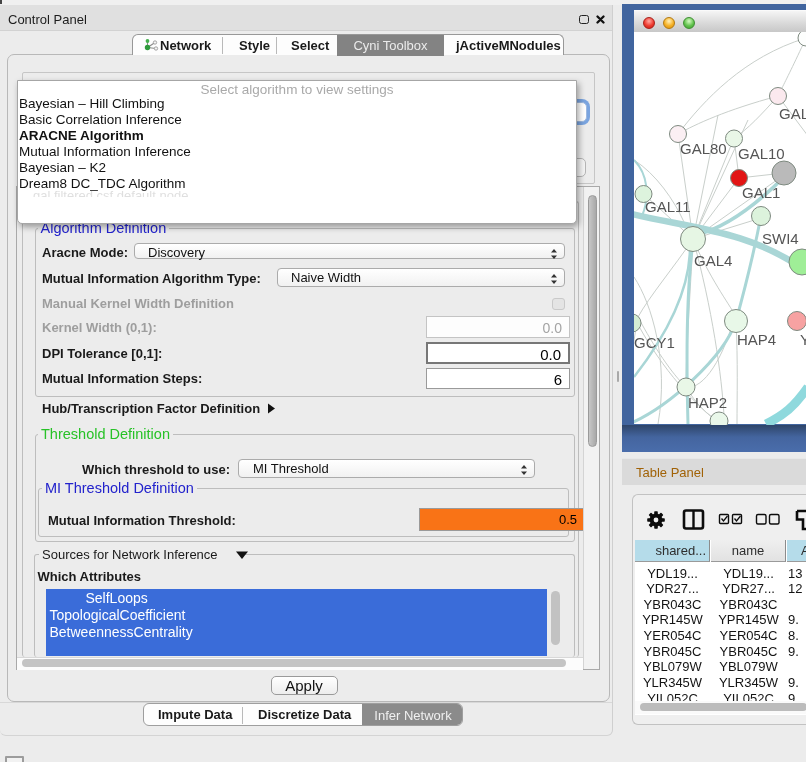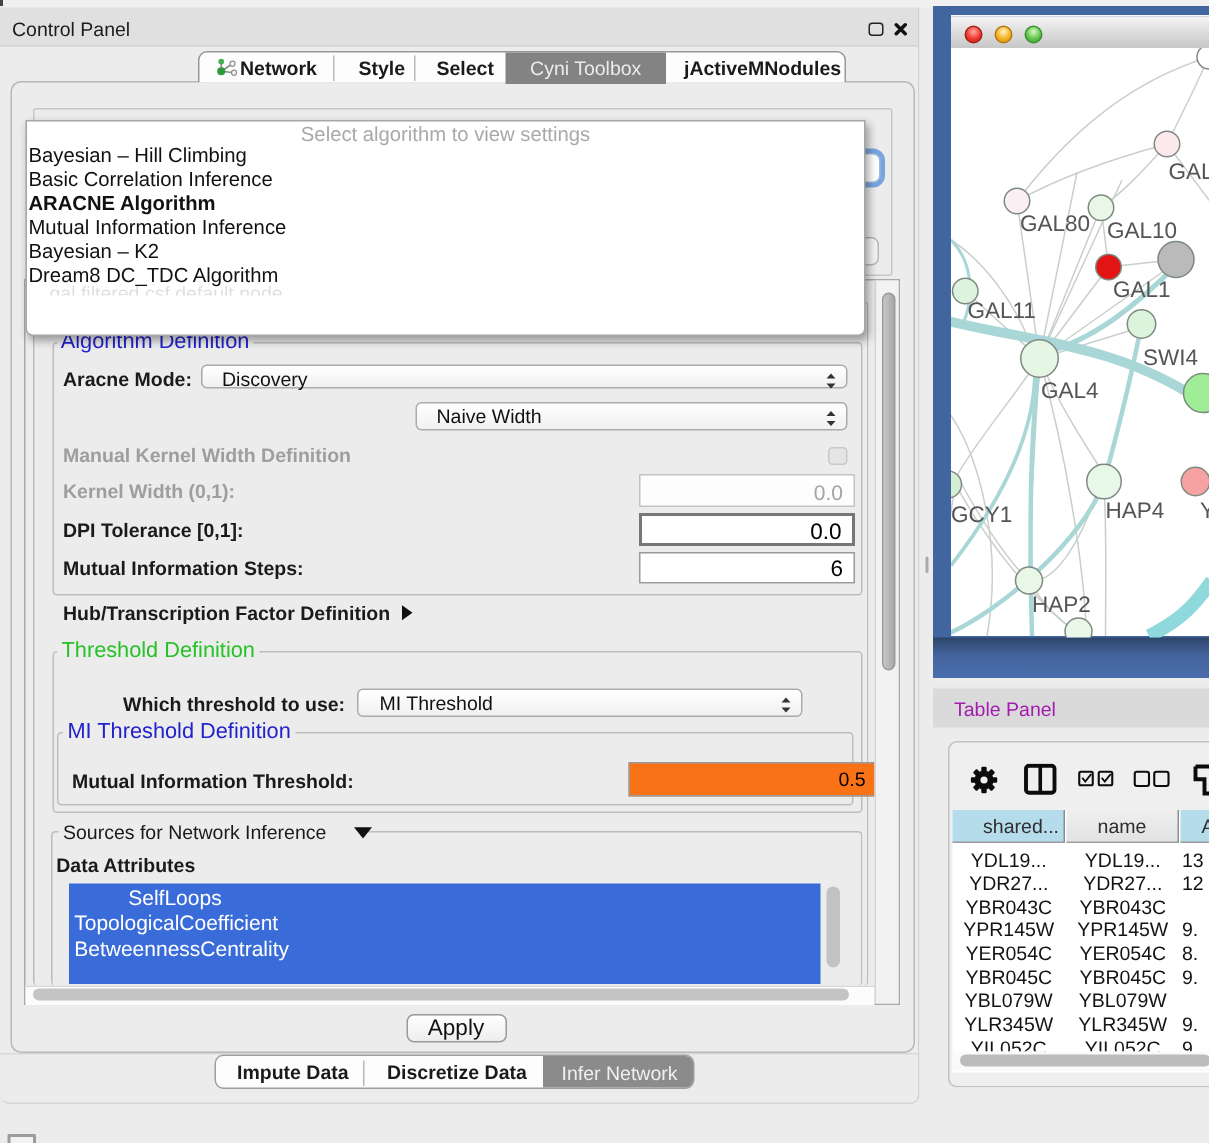--- a/index.html
+++ b/index.html
@@ -58,20 +58,21 @@
     <div class="abs" style="left:17.5px;top:41px;width:540px;height:169px;border:1px solid #bdbdbd;border-radius:3px;"></div>
     <div class="abs" style="left:20.5px;top:32.5px;background:#ececec;padding:0 3px;color:#2222cc;font-size:14.5px;">Algorithm Definition</div>
 
     <div class="abs" style="left:25px;top:58px;font-weight:bold;color:#1a1a1a;">Aracne Mode:</div>
     <div class="abs" style="left:117px;top:56px;width:431px;height:16px;background:linear-gradient(#ffffff,#f1f1f1);border:1px solid #ababab;border-radius:4px;">
       <div class="abs" style="left:13px;top:1px;color:#111;">Discovery</div>
       <svg class="abs" style="right:6px;top:3.5px;" width="8" height="12" viewBox="0 0 8 12">
         <path d="M1 4.4 L4 1 L7 4.4 Z M1 7.6 L4 11 L7 7.6 Z" fill="#333"></path>
       </svg>
     </div>
+    <div class="abs" style="left:25px;top:84px;font-weight:bold;color:#1a1a1a;">Mutual Information Algorithm Type:</div>
     <div class="abs" style="left:260px;top:81px;width:288px;height:19px;background:linear-gradient(#ffffff,#f1f1f1);border:1px solid #ababab;border-radius:4px;">
       <div class="abs" style="left:13px;top:1px;color:#111;">Naive Width</div>
       <svg class="abs" style="right:6px;top:3.5px;" width="8" height="12" viewBox="0 0 8 12">
         <path d="M1 4.4 L4 1 L7 4.4 Z M1 7.6 L4 11 L7 7.6 Z" fill="#333"></path>
       </svg>
     </div>
     <div class="abs" style="left:25px;top:108.5px;font-weight:bold;color:#9e9e9e;">Manual Kernel Width Definition</div>
     <div class="abs" style="left:535px;top:111px;width:13px;height:12px;background:#e4e4e4;border:1px solid #c9c9c9;border-radius:3px;"></div>
     <div class="abs" style="left:25px;top:132.5px;font-weight:bold;color:#9e9e9e;">Kernel Width (0,1):</div>
     <div class="abs" style="left:409px;top:129px;width:144px;height:22px;background:#fdfdfd;border:1px solid #c4c4c4;color:#a4a4a4;text-align:right;padding:3px 7px 0 0;font-size:14px;">0.0</div>
@@ -99,21 +100,21 @@
     <div class="abs" style="left:21px;top:301px;width:531px;height:49px;border:1px solid #bdbdbd;border-radius:3px;"></div>
     <div class="abs" style="left:25px;top:292.5px;background:#ececec;padding:0 3px;color:#2222cc;font-size:14.5px;">MI Threshold Definition</div>
     <div class="abs" style="left:31px;top:326px;font-weight:bold;color:#1a1a1a;">Mutual Information Threshold:</div>
     <div class="abs" style="left:402px;top:321px;width:166px;height:23px;background:#f97316;border:1px solid #9a9a9a;color:#000;text-align:right;padding:3px 7px 0 0;font-size:13px;">0.5</div>
 
     <div class="abs" style="left:16.5px;top:367px;width:541px;height:103px;border:1px solid #bdbdbd;border-bottom:none;border-radius:3px;"></div>
     <div class="abs" style="left:22px;top:360px;background:#ececec;padding:0 22px 0 3px;color:#1a1a1a;">Sources for Network Inference</div>
     <svg class="abs" style="left:218px;top:363px;" width="14" height="10" viewBox="0 0 14 10">
         <path d="M1 1.5 L13 1.5 L7 9 Z" fill="#111"></path>
       </svg>
-    <div class="abs" style="left:20.5px;top:382px;font-weight:bold;color:#1a1a1a;">Data Attributes</div>
+    <div class="abs" style="left:20.5px;top:382px;font-weight:bold;color:#1a1a1a;">Which Attributes</div>
 
     <div class="abs" style="left:28.5px;top:401.5px;width:501px;height:67px;background:#3a6cd9;overflow:hidden;color:#fff;font-size:14px;">
       <div style="height:17.3px;padding:1px 0 0 4px;margin-left:36px;">SelfLoops</div>
       <div style="height:17.3px;padding:1px 0 0 4px;">TopologicalCoefficient</div>
       <div style="height:17.3px;padding:1px 0 0 4px;">BetweennessCentrality</div>
     </div>
     <div class="abs" style="left:533.5px;top:404px;width:9px;height:54px;background:#c2c2c2;border-radius:5px;"></div>
 
     <div class="abs" style="left:0px;top:469.5px;width:566px;height:13.5px;background:#fcfcfc;border-top:1px solid #d8d8d8;"></div>
     <div class="abs" style="left:5px;top:472px;width:544px;height:8px;background:#c4c4c4;border-radius:4px;"></div>
@@ -220,21 +221,21 @@
       <text x="60" y="233.5">GAL4</text>
       <text x="0" y="316">GCY1</text>
       <text x="103" y="313">HAP4</text>
       <text x="166" y="313">YB</text>
       <text x="54" y="376">HAP2</text>
     </g>
   </svg>
 </div>
 
 <div class="abs" style="left:622px;top:458px;width:184px;height:27px;background:#dadada;border-top:1px solid #e8e8e8;">
-  <div class="abs" style="left:14px;top:6px;font-size:13px;color:#a21caf;">Table Panel</div>
+  <div class="abs" style="left:14px;top:6px;font-size:13px;color:#a16207;">Table Panel</div>
 </div>
 <div id="tablepanel" class="abs" style="left:632px;top:494px;width:174px;height:231px;background:#efefef;border:1px solid #c2c2c2;border-radius:6px 0 0 6px;border-right:none;">
 
   <svg class="abs" style="left:14px;top:14px;" width="160" height="22" viewBox="0 0 160 22">
 
     <g transform="translate(9,11)">
       <g fill="#0c0c0c">
         <circle r="6.4"></circle>
         <g>
           <rect x="-1.8" y="-8.8" width="3.6" height="3.6" rx="0.8"></rect>

